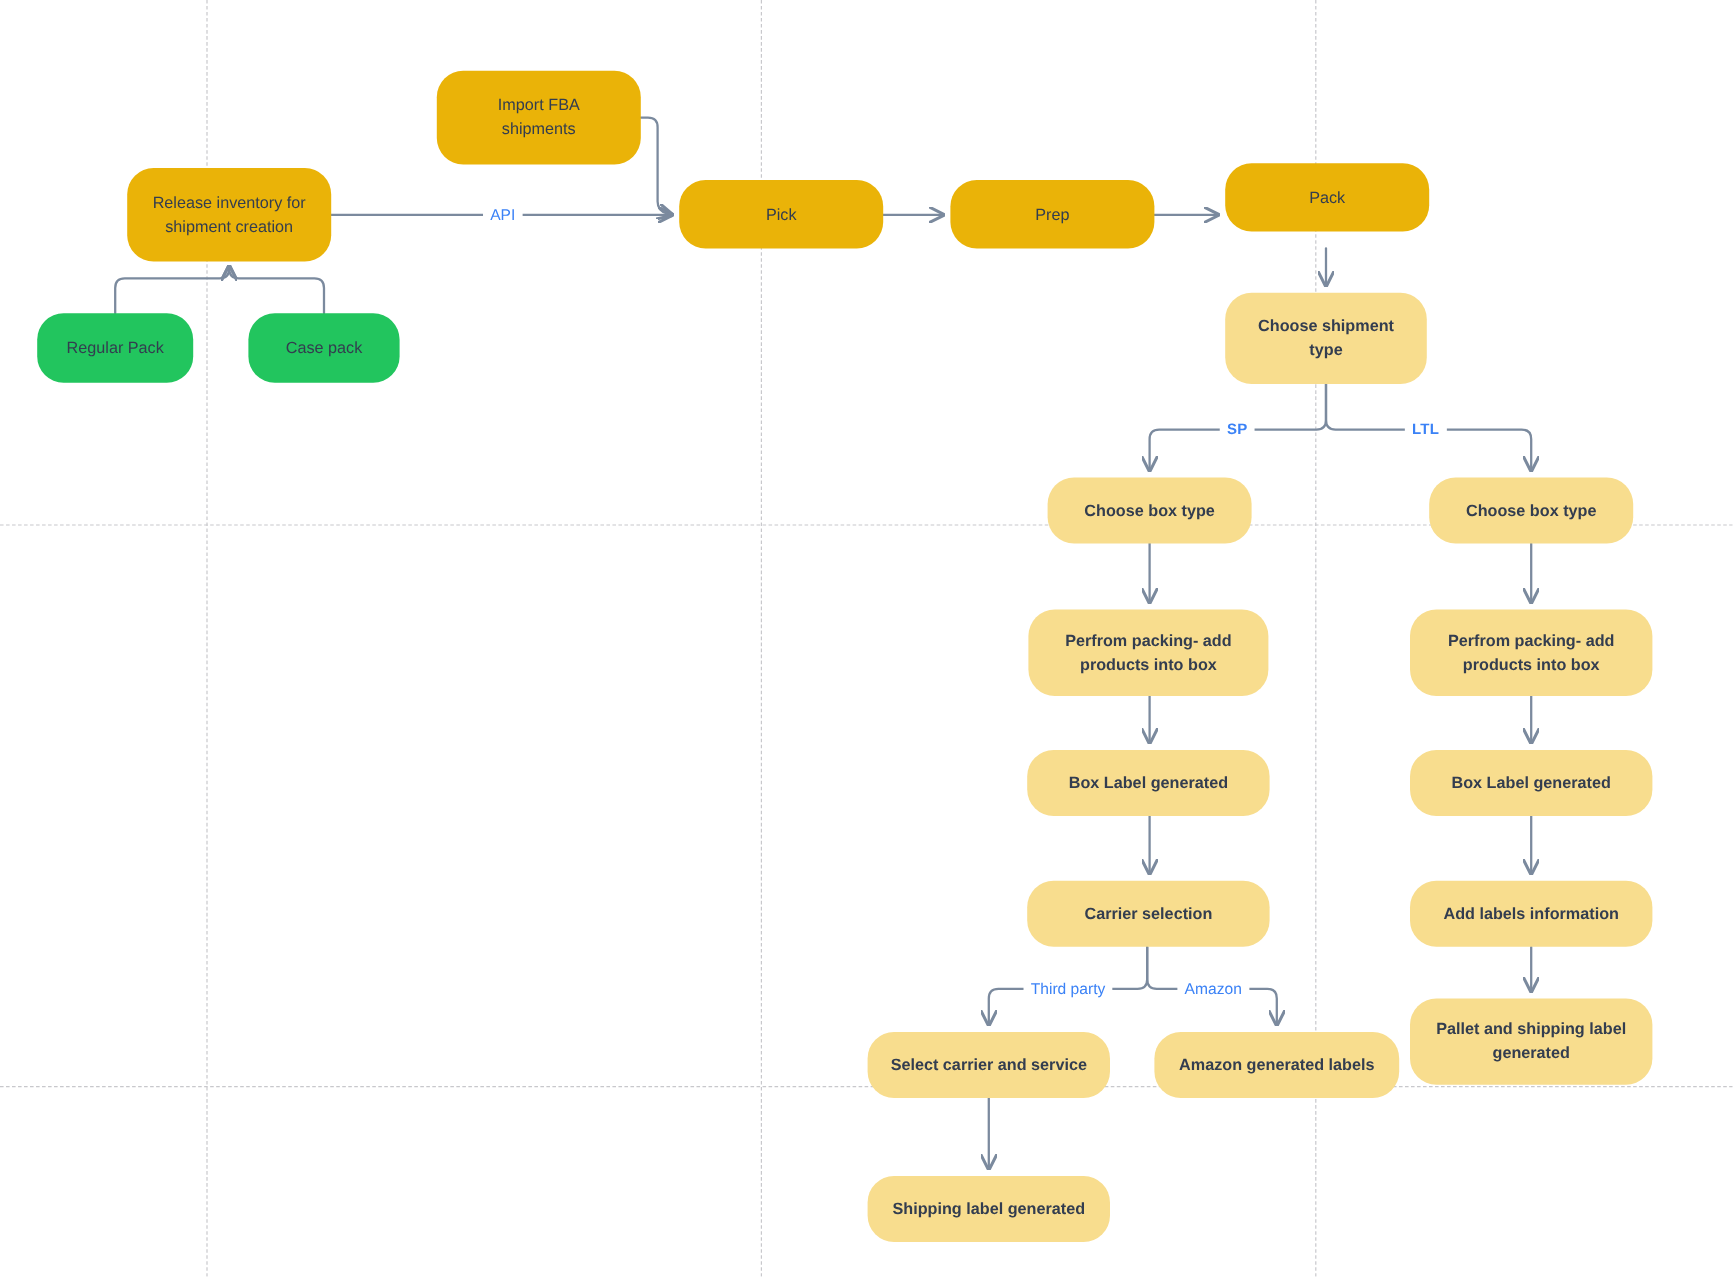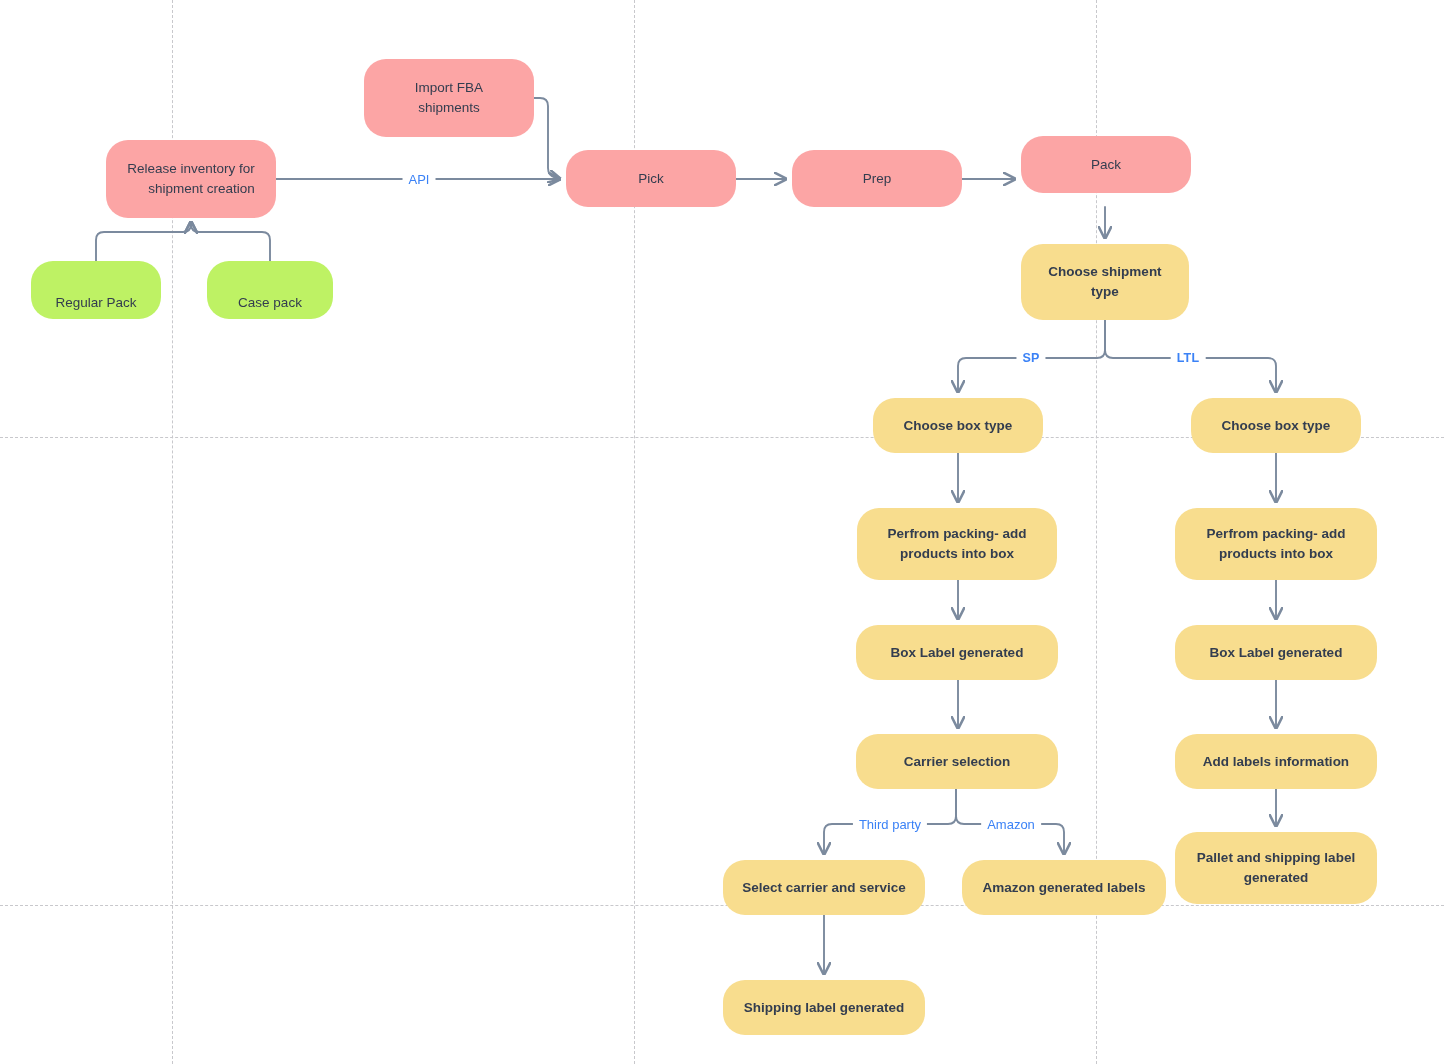--- a/index.html
+++ b/index.html
@@ -59,22 +59,22 @@
     align-items: center;
     justify-content: center;
     text-align: center;
     border-radius: 22px;
     color: #333d4f;
     font-size: 13.5px;
     line-height: 1.45;
     padding: 6px 12px;
     white-space: pre-line;
   }
-  .node.blue   { background: #fca5a5; }
-  .node.green  { background: #bef264; align-items: flex-end; }
+  .node.blue   { background: #eab308; }
+  .node.green  { background: #22c55e; }
   .node.yellow { background: #f8dd8e; font-weight: bold; }
 
   
   .elabel {
     position: absolute;
     color: #3b82f6;
     font-size: 13px;
     line-height: 1;
     background: #ffffff;
     padding: 0 6px;
@@ -137,21 +137,21 @@
 
     <path d="M 1276 453 L 1276 502" marker-end="url(#arrow)"></path>
     <path d="M 1276 580 L 1276 619" marker-end="url(#arrow)"></path>
     <path d="M 1276 680 L 1276 728" marker-end="url(#arrow)"></path>
     <path d="M 1276 789 L 1276 826" marker-end="url(#arrow)"></path>
   </svg>
 
   <div id="nodes">
       <div class="node blue" style="left: 364px; top: 59px; width: 170px; height: 78px;"><span>Import FBA
 shipments</span></div>
-      <div class="node blue" style="left: 106px; top: 140px; width: 170px; height: 78px; text-align: right;"><span>Release inventory for
+      <div class="node blue" style="left: 106px; top: 140px; width: 170px; height: 78px;"><span>Release inventory for
 shipment creation</span></div>
       <div class="node blue" style="left: 566px; top: 150px; width: 170px; height: 57px;"><span>Pick</span></div>
       <div class="node blue" style="left: 792px; top: 150px; width: 170px; height: 57px;"><span>Prep</span></div>
       <div class="node blue" style="left: 1021px; top: 136px; width: 170px; height: 57px;"><span>Pack</span></div>
       <div class="node green" style="left: 31px; top: 261px; width: 130px; height: 58px;"><span>Regular Pack</span></div>
       <div class="node green" style="left: 207px; top: 261px; width: 126px; height: 58px;"><span>Case pack</span></div>
       <div class="node yellow" style="left: 1021px; top: 244px; width: 168px; height: 76px;"><span>Choose  shipment
 type</span></div>
       <div class="node yellow" style="left: 873px; top: 398px; width: 170px; height: 55px;"><span>Choose box type</span></div>
       <div class="node yellow" style="left: 857px; top: 508px; width: 200px; height: 72px;"><span>Perfrom packing- add

